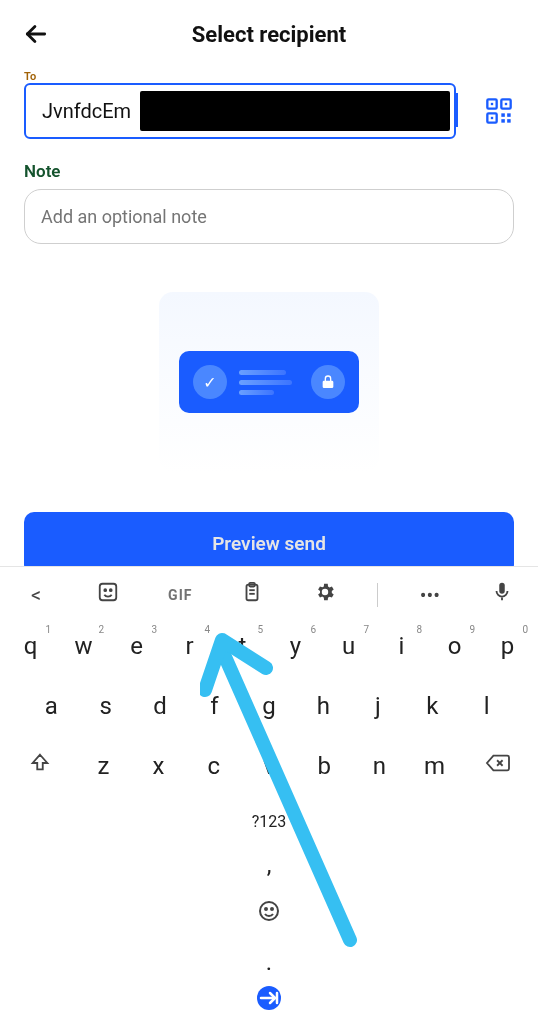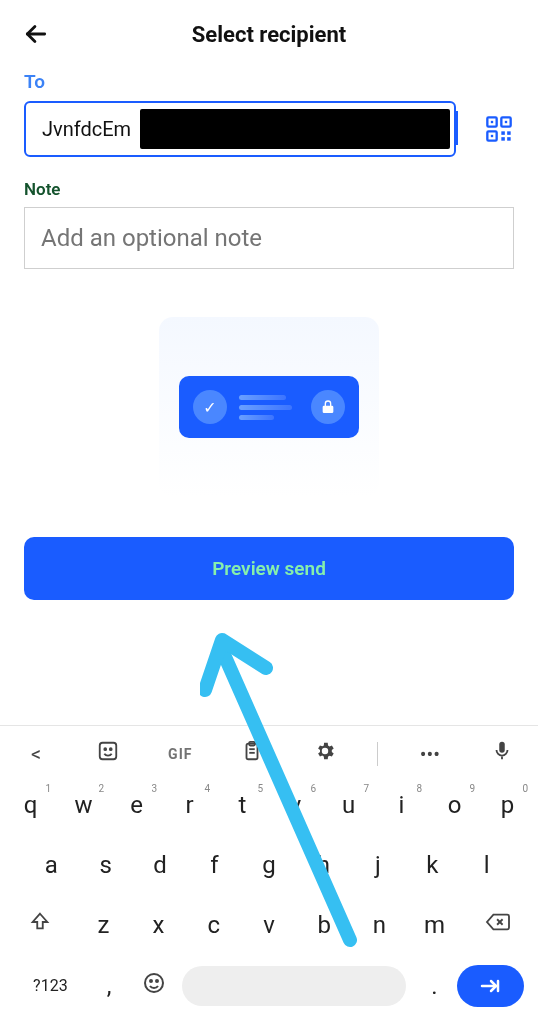--- a/index.html
+++ b/index.html
@@ -7,61 +7,61 @@
 
   .screen { position: relative; width: 538px; height: 1024px; }
 
   
   .header { display: flex; align-items: center; padding: 16px 18px 12px; }
   .back { width: 36px; height: 36px; display: flex; align-items: center; justify-content: center; font-size: 26px; font-weight: 700; }
   .title { flex: 1; text-align: center; font-size: 22px; font-weight: 700; margin-left: -36px;  }
 
   
   .form { padding: 6px 24px 0; }
-  .label-to { color: #3b82f6; font-size: 19px; font-weight: 600; margin-bottom: 8px; }
+  .label-to { color: #a16207; font-size: 11px; font-weight: 600; }
   .to-row { display: flex; gap: 28px; align-items: center; }
   .to-input-wrap { flex: 1; position: relative; }
   .to-input { width: 100%; border: 2px solid #1a5cff; border-radius: 6px; padding: 14px 16px; font-size: 20px; color: #111; background: #fff; }
   .redact { position: absolute; background: #000; border-radius: 2px; }
   .cursor { position: absolute; width: 2px; background: #1a5cff; }
   .qr { width: 30px; height: 30px; display: flex; align-items: center; justify-content: center; color: #1a5cff; }
 
   .label-note { margin-top: 22px; font-size: 17px; font-weight: 600; color: #14532d; margin-bottom: 8px; }
-  .note-input { width: 100%; border: 1px solid #cfcfcf; border-radius: 0; padding: 16px; font-size: 24px; color: #8a8a8a; }
+  .note-input { width: 100%; border: 1px solid #cfcfcf; border-radius: 17px; padding: 16px; font-size: 18px; color: #8a8a8a; }
 
   
   .illus-wrap { margin-top: 48px; display: flex; justify-content: center; }
   .illus-bg { width: 220px; height: 180px; background: linear-gradient(#f4f8ff, #fff); border-radius: 14px; display: flex; align-items: center; justify-content: center; }
   .illus-card { width: 180px; height: 62px; background: #1a5cff; border-radius: 10px; display: flex; align-items: center; padding: 0 14px; gap: 12px; }
   .circ { width: 34px; height: 34px; border-radius: 50%; display: flex; align-items: center; justify-content: center; }
   .circ.check { background: #4a87ff; color: #fff; font-size: 16px; }
   .lines { flex: 1; display: flex; flex-direction: column; gap: 5px; }
   .line { height: 5px; border-radius: 3px; background: linear-gradient(90deg, #6aa0ff, rgba(255,255,255,0.15)); }
   .line.l1 { width: 78%; }
   .line.l2 { width: 88%; }
   .line.l3 { width: 58%; }
   .circ.lock { background: #4a87ff; color: #fff; font-size: 15px; }
 
   
-  .primary { margin: 40px 24px 0; background: #1a5cff; color: #86efac; text-align: center; padding: 20px 0; border-radius: 10px; font-size: 19px; font-weight: 600; }
+  .primary { margin: 40px 24px 0; background: #1a5cff; color: #e5e5e5; text-align: center; padding: 20px 0; border-radius: 10px; font-size: 19px; font-weight: 600; }
 
   
   .kbd { position: absolute; bottom: 0; left: 0; right: 0; background: #fff; border-top: 1px solid #e5e5e5; padding-top: 6px; }
   .kbd-toolbar { display: flex; align-items: center; justify-content: space-between; padding: 8px 16px; }
   .kbd-toolbar .tool { width: 40px; text-align: center; font-size: 20px; color: #444; }
   .kbd-toolbar .gif { font-size: 14px; font-weight: 700; letter-spacing: 1px; color: #737373; }
   .kbd-toolbar .sep { width: 1px; height: 24px; background: #ccc; }
 
   .krow { display: flex; justify-content: space-around; padding: 6px 4px; }
   .key { position: relative; flex: 1; text-align: center; font-size: 24px; color: #222; padding: 10px 0; }
   .key sup { position: absolute; top: 2px; right: 6px; font-size: 10px; color: #888; }
   .krow.r2 { padding: 6px 24px; }
   .krow.r3 .shift, .krow.r3 .bksp { flex: 1.3; font-size: 20px; }
   .krow.r3 { padding: 6px 4px; }
-  .krow.r4 { padding: 6px 14px 14px; align-items: center; }
+  .krow.r4 { padding: 6px 14px 14px; align-items: center; flex-direction: column; }
   .krow.r4 .sym { flex: 1.3; font-size: 16px; }
   .krow.r4 .comma, .krow.r4 .dot { flex: 0.8; }
   .krow.r4 .emoji { flex: 0.8; font-size: 22px; }
   .spacebar { flex: 4; height: 40px; background: #eee; border-radius: 20px; margin: 0 6px; }
   .enter { flex: 1.2; background: #1a5cff; color: #fff; border-radius: 22px; height: 42px; display: flex; align-items: center; justify-content: center; font-size: 20px; }
 
   
   .arrow { position: absolute; left: 200px; top: 610px; pointer-events: none; }
 </style>
 </head>

